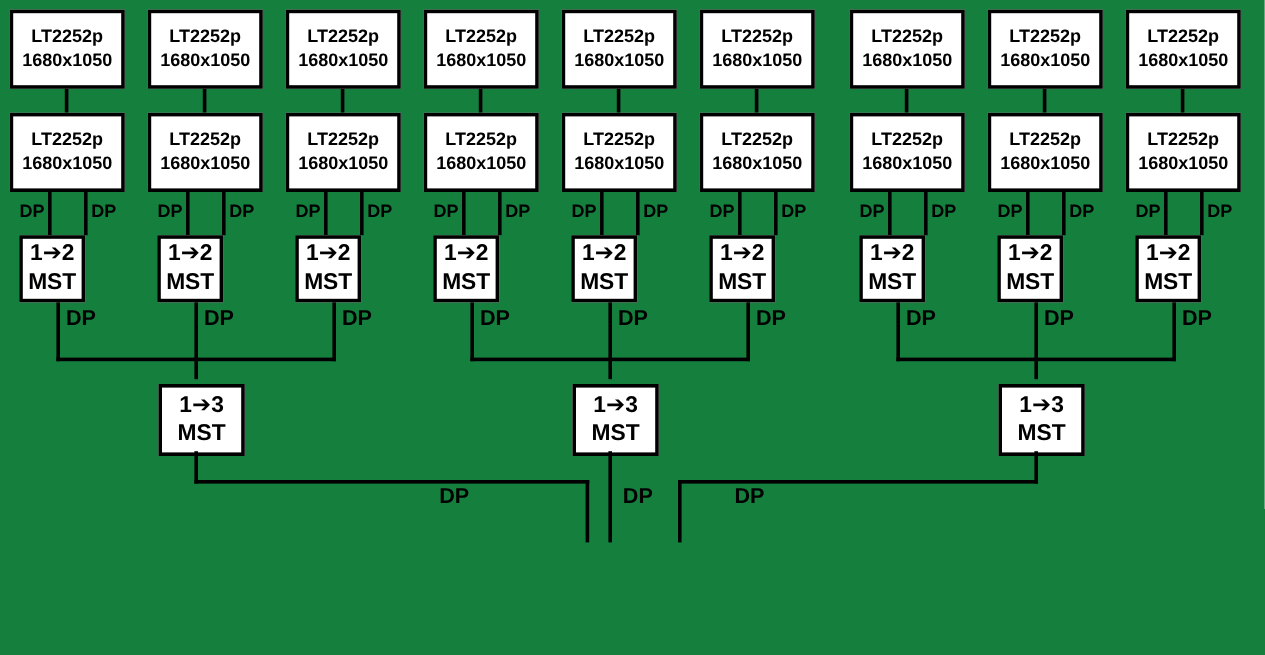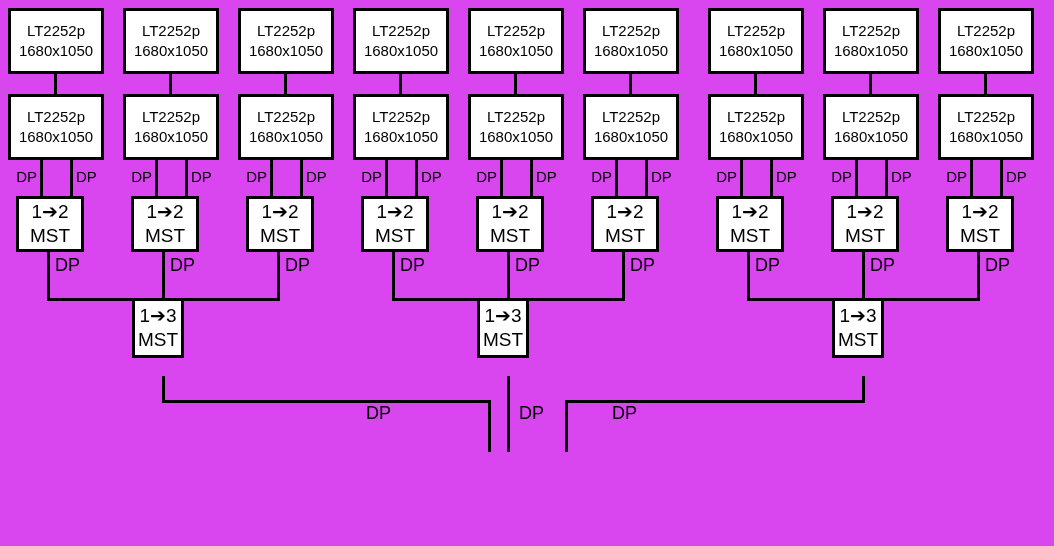--- a/index.html
+++ b/index.html
@@ -1,43 +1,43 @@
 <!DOCTYPE html>
 <html><head>
 <meta charset="utf-8">
 <style>
   *{margin:0;padding:0;box-sizing:border-box;}
   html,body{background:#ffffff;}
   #stage{
-    position:relative;width:1054px;height:546px;background:#d946ef;
+    position:relative;width:1054px;height:546px;background:#15803d;
     font-family:"Liberation Sans","DejaVu Sans",sans-serif;
-    font-weight:normal;color:#000000;overflow:hidden;
+    font-weight:bold;color:#000000;overflow:hidden;
   }
   .col{position:absolute;top:0;left:var(--x);width:96px;height:100%;}
   .box{
     position:absolute;border:3px solid #000;background:#fff;
     display:flex;flex-direction:column;align-items:center;justify-content:center;
     text-align:center;
   }
   .mon{left:0;width:96px;height:66px;font-size:15px;line-height:20px;}
   .mon1{top:8px;}
   .mon2{top:94px;}
   .vline{position:absolute;width:3px;background:#000;}
   .hline{position:absolute;height:3px;background:#000;}
   .link{left:46px;top:74px;height:20px;}
   .stub-l{left:32px;top:160px;height:36px;}
   .stub-r{left:62px;top:160px;height:36px;}
   .dp{position:absolute;font-size:15px;}
   .dp-l{left:0;top:168px;width:29px;text-align:right;}
   .dp-r{left:68px;top:168px;}
-  .mst{left:8px;top:196px;width:68px;height:56px;font-size:19px;line-height:24px;}
+  .mst{left:8px;top:196px;width:55px;height:56px;font-size:19px;line-height:24px;}
   .drop{left:39px;top:252px;height:49px;}
   .mid .drop{height:64px;}
   .dp-drop{left:47px;top:255px;font-size:18px;}
-  .mst3{position:absolute;top:298px;width:52px;height:60px;font-size:19px;line-height:24px;}
+  .mst3{position:absolute;top:320px;width:72px;height:60px;font-size:19px;line-height:24px;}
   .gpu{position:absolute;left:446px;top:450px;width:162px;height:86px;font-size:21px;line-height:27px;}
   .dp-big{position:absolute;top:403px;font-size:18px;}
 </style>
 </head>
 <body>
 
 <div id="stage">
 
   <div class="col" style="--x:8px">
     <div class="box mon mon1">

